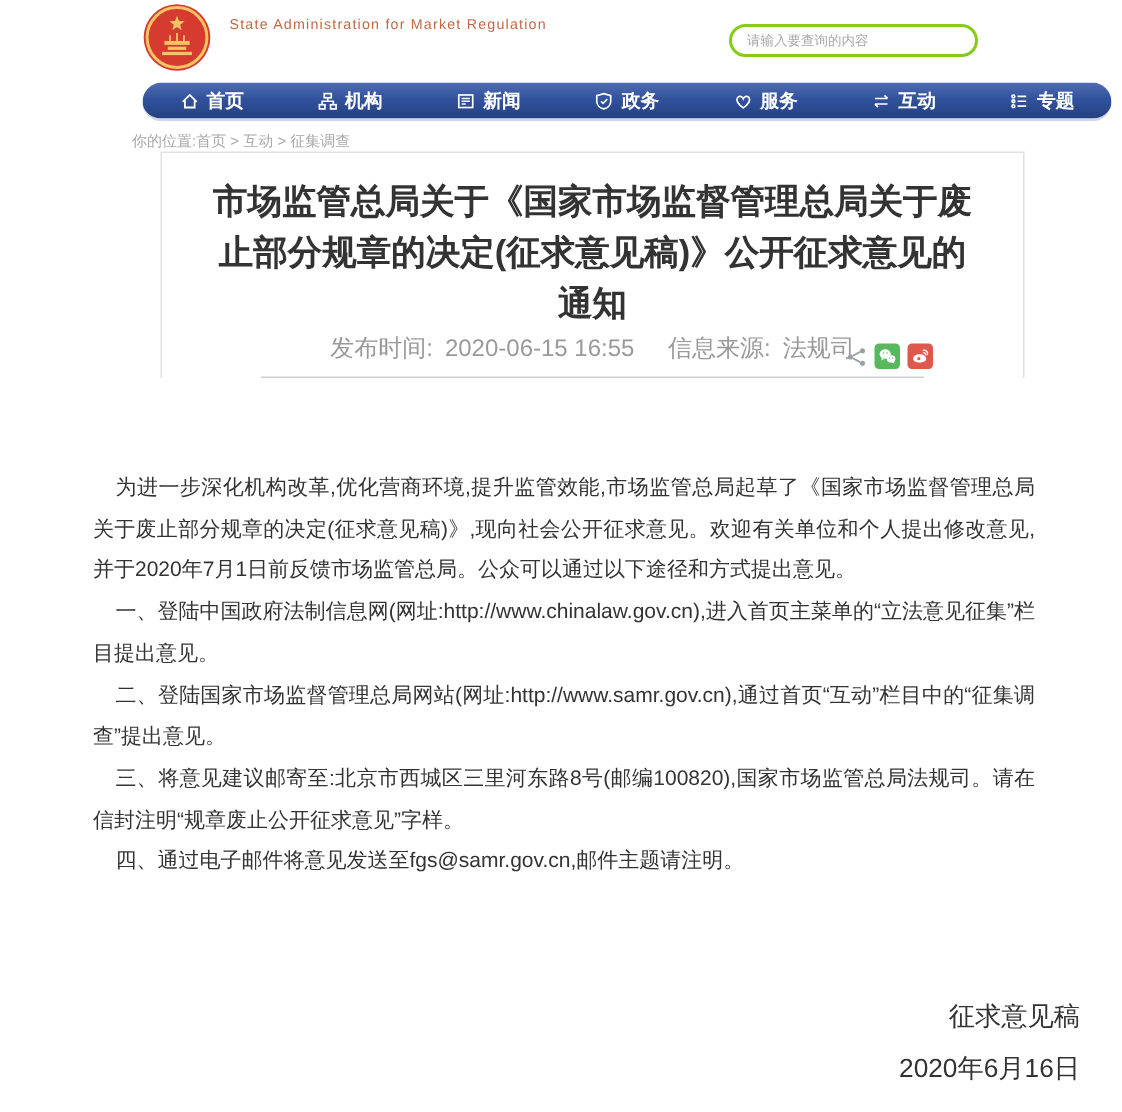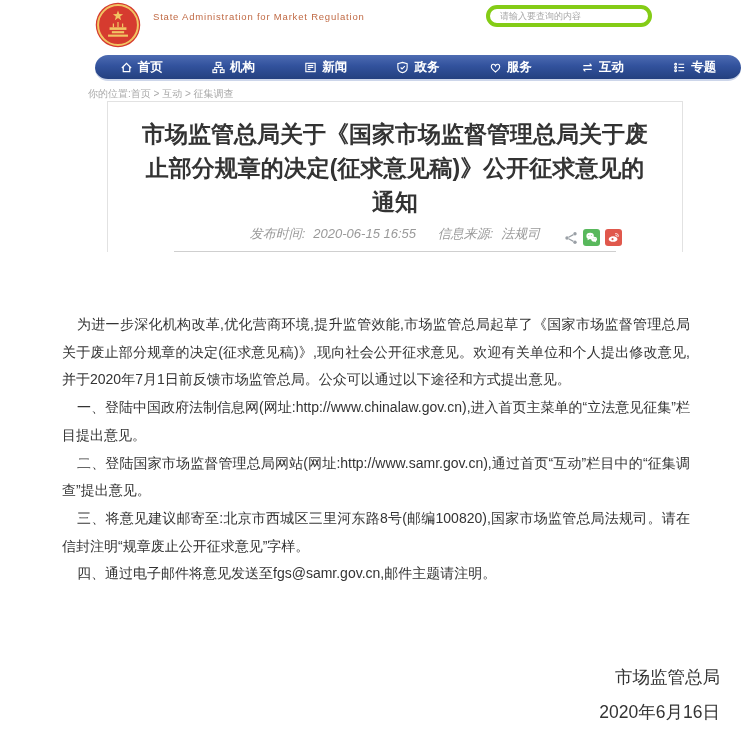--- a/index.html
+++ b/index.html
@@ -8,22 +8,22 @@
     position:relative; width:748px; height:741px; background:#fff;
     font-family:"Liberation Sans", sans-serif; overflow:hidden; margin:0 auto;
   }
   
   .logo { position:absolute; left:95px; top:2px; display:flex; align-items:flex-start; }
   .emblem { width:46px; height:46px; flex:0 0 auto; }
   .logo-text { margin-left:12px; padding-top:5px; }
   .logo-title { font-size:21px; font-weight:bold; color:#d2291d; letter-spacing:2.5px; white-space:nowrap; }
   .logo-subtitle { font-size:9.5px; color:#c06a45; letter-spacing:0.8px; margin-top:4px; white-space:nowrap; }
   .searchbar {
-    position:absolute; left:486px; top:5px; width:166px; height:22px;
-    border:4px solid #84cc16; border-radius:11px; display:flex; align-items:center;
+    position:absolute; left:486px; top:16px; width:166px; height:22px;
+    border:2px solid #84cc16; border-radius:11px; display:flex; align-items:center;
     padding:0 8px 0 10px; background:#fff;gap:36px;
   }
   .searchbar input {
     flex:1; border:none; outline:none; font-size:9px; color:#555; background:transparent;
     font-family:"Liberation Sans", sans-serif;
   }
   .searchbar input::placeholder { color:#a8a8a8; }
   .search-btn { width:14px; height:14px; cursor:pointer; display:block; }
   
   .nav {
@@ -41,21 +41,21 @@
   
   .title-box {
     position:absolute; left:107px; top:101px; width:576px; height:151px;
     border:1px solid #e2e2e2; border-bottom:none; background:#fff;
   }
   .title-box .divider { position:absolute; bottom:0; left:11.5%; width:77%; border-top:1px solid #cfcfcf; }
   .article-title {
     margin:15px auto 0; width:512px; text-align:center;
     font-size:23px; line-height:34px; font-weight:bold; color:#333;
   }
-  .meta-row { position:absolute; left:0; bottom:9px; width:100%; text-align:center; font-size:13px; color:#999;font-style:italic; }
+  .meta-row { position:absolute; left:0; bottom:9px; width:100%; text-align:center; font-size:16px; color:#999; }
   .meta-row .meta-part { margin:0 4px; }
   .share-icons { position:absolute; right:60px; bottom:6px; display:flex; align-items:center; gap:5px; }
   .share-icons .sq { width:17px; height:17px; border-radius:3px; display:flex; align-items:center; justify-content:center; cursor:pointer; }
   .sq.wechat { background:#58b85c; }
   .sq.weibo  { background:#e0584c; }
   .share-plain { width:14px; height:14px; cursor:pointer; }
   
   .article-body {
     position:absolute; left:62px; top:311px; width:628px;
     font-size:14px; line-height:27.7px; color:#333; text-align:justify;
@@ -184,17 +184,17 @@
 
   <div class="article-body">
     <p>为进一步深化机构改革,优化营商环境,提升监管效能,市场监管总局起草了《国家市场监督管理总局关于废止部分规章的决定(征求意见稿)》,现向社会公开征求意见。欢迎有关单位和个人提出修改意见,并于2020年7月1日前反馈市场监管总局。公众可以通过以下途径和方式提出意见。</p>
     <p>一、登陆中国政府法制信息网(网址:http://www.chinalaw.gov.cn),进入首页主菜单的“立法意见征集”栏目提出意见。</p>
     <p>二、登陆国家市场监督管理总局网站(网址:http://www.samr.gov.cn),通过首页“互动”栏目中的“征集调查”提出意见。</p>
     <p>三、将意见建议邮寄至:北京市西城区三里河东路8号(邮编100820),国家市场监管总局法规司。请在信封注明“规章废止公开征求意见”字样。</p>
     <p>四、通过电子邮件将意见发送至fgs@samr.gov.cn,邮件主题请注明。</p>
   </div>
 
   <div class="signature">
-    <div>市场监管总局</div>
+    <div>征求意见稿</div>
     <div>2020年6月16日</div>
   </div>
 
 </div>
 
 </body></html>

